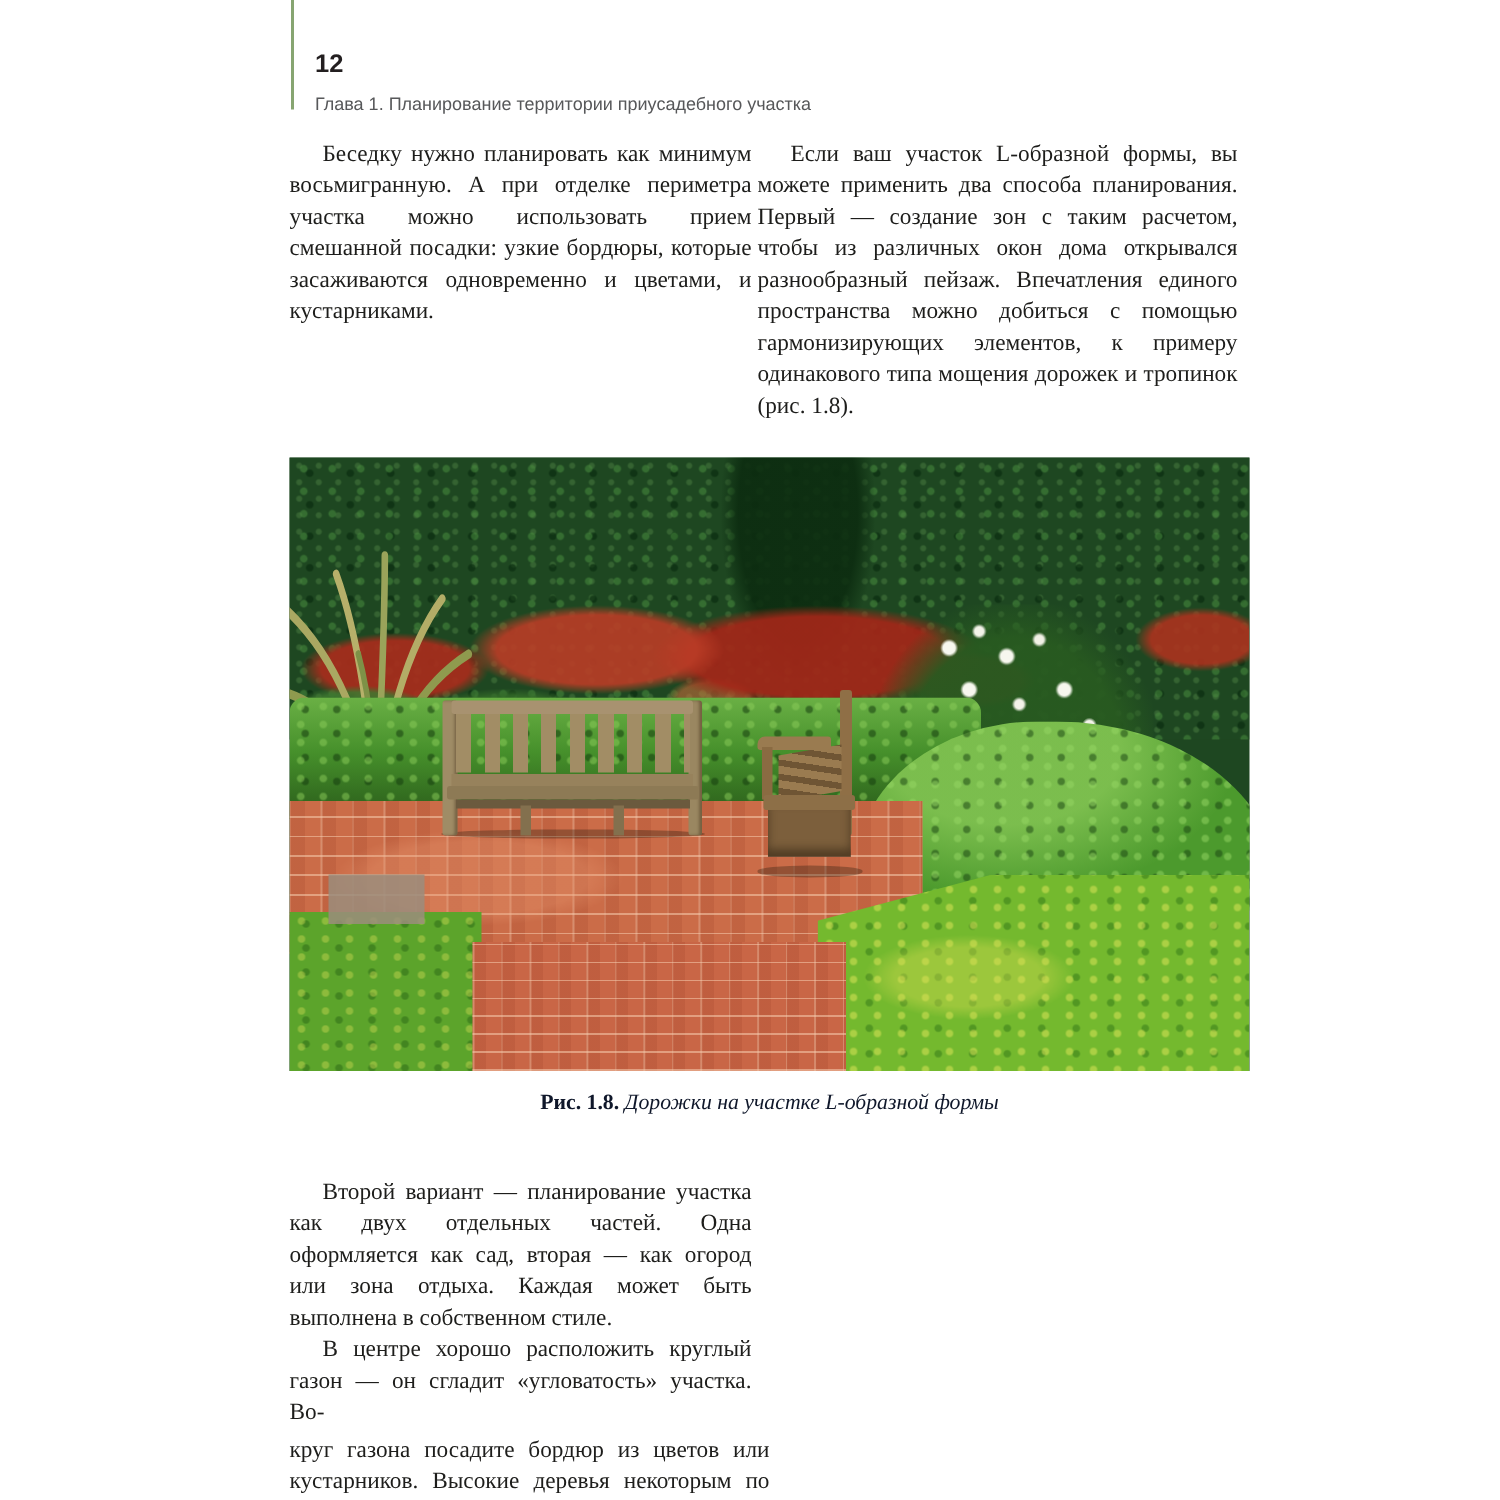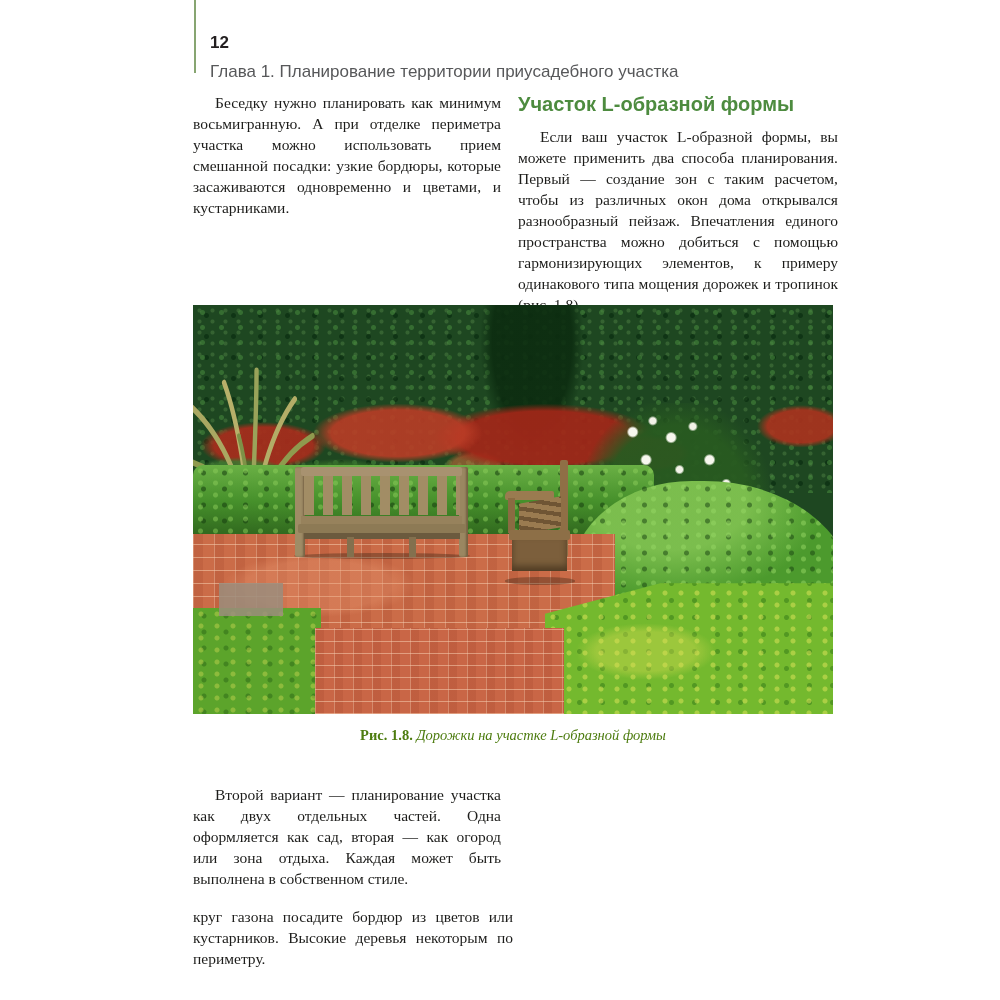--- a/index.html
+++ b/index.html
@@ -4,36 +4,36 @@
 <style>
   html,body{margin:0;padding:0;background:#ffffff;}
   .page{position:relative;width:1000px;height:1000px;background:#ffffff;
         font-family:"Liberation Serif",serif;color:#1d1d1b;overflow:hidden;}
 
   
   .green-rule{position:absolute;left:194px;top:0;width:2px;height:73px;background:#87a571;}
   .page-num{position:absolute;left:210px;top:33px;font-family:"Liberation Sans",sans-serif;
             font-weight:bold;font-size:17px;color:#231f20;}
   .running-header{position:absolute;left:210px;top:62px;font-family:"Liberation Sans",sans-serif;
-            font-size:17px;color:#57585a;}
-
-  
-  .cols{position:absolute;left:193px;width:645px;display:flex;gap:17px;}
+            font-size:12px;color:#57585a;}
+
+  
+  .cols{position:absolute;left:193px;width:645px;display:flex;gap:4px;}
   .top-cols{top:92px;}
   .bottom-cols{top:784px;flex-direction:column;}
   .col-left{width:308px;}
   .col-right{width:320px;}
   p.body{margin:0;text-indent:22px;text-align:justify;font-size:15.5px;line-height:21px;color:#1d1d1b;}
   .section-heading{margin:0 0 9px 0;font-family:"Liberation Sans",sans-serif;
             font-size:20px;line-height:25px;font-weight:bold;color:#4d8b3f;}
 
   
   figure{position:absolute;left:193px;top:305px;width:640px;margin:0;}
   .photo{position:relative;width:640px;height:409px;overflow:hidden;background:#1e4721;}
-  figcaption{margin-top:13px;text-align:center;font-size:14.5px;color:#4d7c0f;}
+  figcaption{margin-top:13px;text-align:center;font-size:14.5px;color:#0f172a;}
   .cap-label{font-weight:bold;}
   .cap-text{font-style:italic;}
 
   
   .ph{position:absolute;}
   .hedge-top{left:0;top:0;width:100%;height:46%;background-color:#1e4721;
     background-image:
       radial-gradient(circle, rgba(72,140,62,.55) 2px, transparent 3px),
       radial-gradient(circle, rgba(8,42,14,.65) 2px, transparent 3px),
       radial-gradient(circle, rgba(112,172,92,.28) 1.5px, transparent 2.5px);
@@ -148,21 +148,20 @@
 
   <div class="green-rule"></div>
   <div class="page-num">12</div>
   <div class="running-header">Глава 1. Планирование территории приусадебного участка</div>
 
   <div class="cols top-cols">
     <div class="col-left">
       <p class="body">Беседку нужно планировать как минимум восьмигранную. А при отделке периметра участка можно использовать прием смешанной посадки: узкие бордюры, которые засаживаются одновременно и цветами, и кустарниками.</p>
     </div>
     <div class="col-right">
-      <h2 class="section-heading">Участок L-образной формы</h2>
       <p class="body">Если ваш участок L-образной формы, вы можете применить два способа планирования. Первый — создание зон с таким расчетом, чтобы из различных окон дома открывался разнообразный пейзаж. Впечатления единого пространства можно добиться с помощью гармонизирующих элементов, к примеру одинакового типа мощения дорожек и тропинок (рис. 1.8).</p>
     </div>
   </div>
 
   <figure>
     <div class="photo">
       <div class="ph hedge-top"></div>
       <div class="ph dark-tree"></div>
       <div class="ph red-band"></div>
       <div class="ph shrub-green"></div>
@@ -211,19 +210,20 @@
       </div>
     </div>
     <figcaption>
       <span class="cap-label">Рис. 1.8.</span><span class="cap-text"> Дорожки на участке L-образной формы</span>
     </figcaption>
   </figure>
 
   <div class="cols bottom-cols">
     <div class="col-left">
       <p class="body">Второй вариант — планирование участка как двух отдельных частей. Одна оформляется как сад, вторая — как огород или зона отдыха. Каждая может быть выполнена в собственном стиле.</p>
+      <p class="body">В центре хорошо расположить круглый газон — он сгладит «угловатость» участка. Во-</p>
     </div>
     <div class="col-right">
       <p class="body" style="text-indent:0;">круг газона посадите бордюр из цветов или кустарников. Высокие деревья некоторым по периметру.</p>
     </div>
   </div>
 
 </div>
 
 </body></html>

